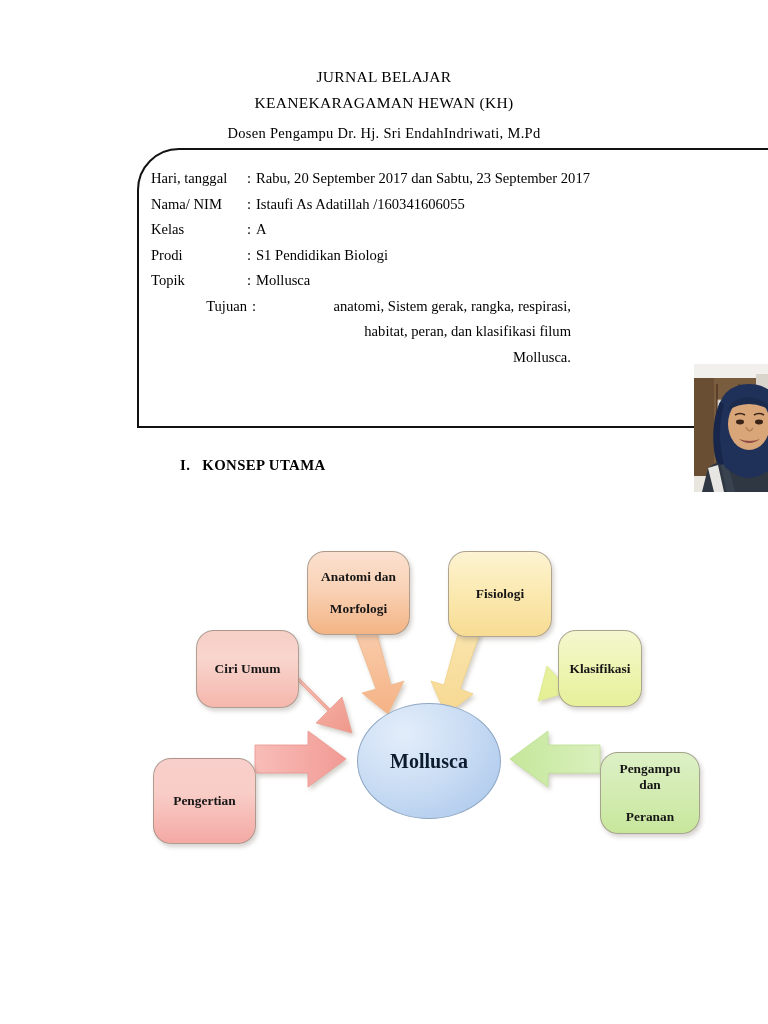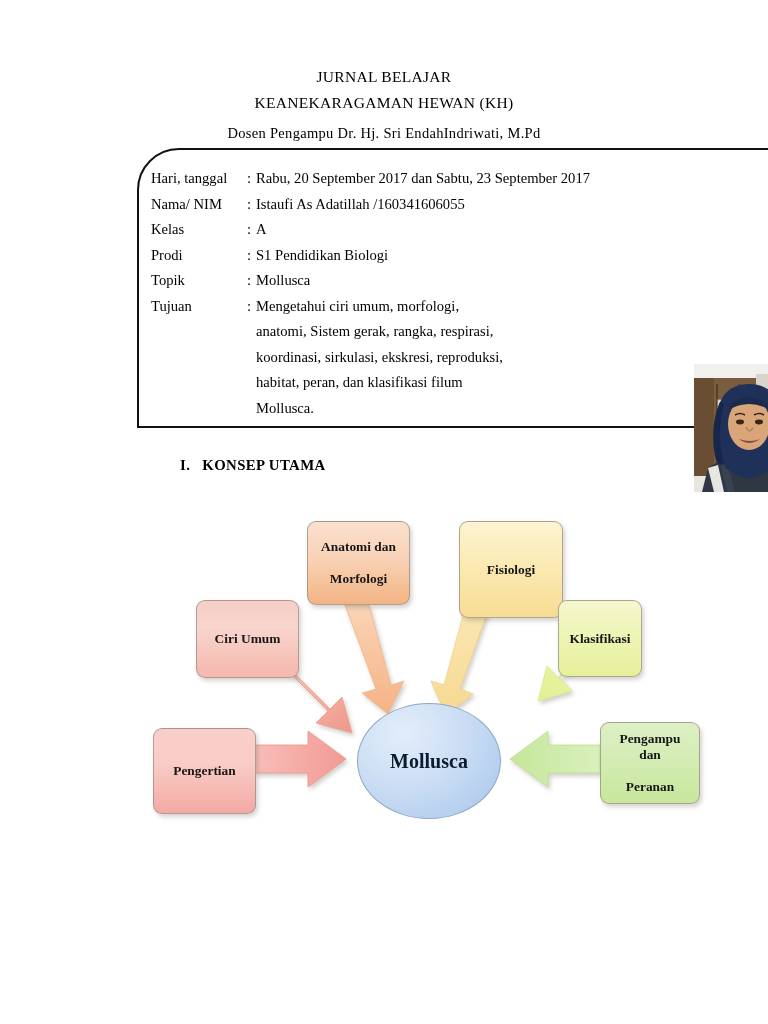--- a/index.html
+++ b/index.html
@@ -49,21 +49,21 @@
   }
   .irow {
     display: flex;
     font-size: 14.6px;
     line-height: 25.5px;
     white-space: nowrap;
   }
   .irow .lbl { width: 96px; flex: none; }
   .irow .sep { width: 9px; flex: none; }
   .irow .val { flex: 1; }
-  .irow.multi { align-items: flex-start; }
+  .irow.multi { align-items: flex-start; text-align: right; }
   .irow .val-block { line-height: 25.5px; }
   .irow .val-block div { white-space: nowrap; }
 
   
   .photo {
     position: absolute;
     left: 555px; top: 214px;
     width: 110px; height: 128px;
     overflow: hidden;
     background: #6b5842;
@@ -84,40 +84,41 @@
   
   .diagram {
     position: absolute;
     left: 0; top: 495px;
     width: 768px; height: 345px;
   }
   .diagram svg { display: block; }
 
   .node {
     position: absolute;
-    border-radius: 9px;
+    border-radius: 18px;
     border: 1px solid rgba(150,140,130,.75);
     display: flex;
     align-items: center;
     justify-content: center;
     text-align: center;
     font-weight: bold;
     font-size: 13.4px;
     line-height: 16px;
     color: #161616;
     box-shadow: 2px 3px 4px rgba(120,110,100,.30);
     z-index: 3;
+    margin-top: 30px;
   }
   .node span { display: block; padding: 0 6px; }
 
   #node-ciri-umum   { left:196px; top:600px; width:103px; height:78px;
     background: linear-gradient(to bottom, #f6cfc6 0%, #f8d5cd 35%, #f5b7ad 100%); }
   #node-anatomi     { left:307px; top:521px; width:103px; height:84px;
     background: linear-gradient(to bottom, #fbe0cf 0%, #f9d2b6 45%, #f3b484 100%); }
-  #node-fisiologi   { left:459px; top:521px; width:104px; height:97px;
+  #node-fisiologi   { left:448px; top:521px; width:104px; height:86px;
     background: linear-gradient(to bottom, #fdf3d2 0%, #fbeab3 45%, #f7dc93 100%); }
   #node-klasifikasi { left:558px; top:600px; width:84px; height:77px;
     background: linear-gradient(to bottom, #f4f7cf 0%, #eef5b5 45%, #e6f09a 100%); }
   #node-habitat     { left:600px; top:722px; width:100px; height:82px;
     background: linear-gradient(to bottom, #ddf0c6 0%, #d4ecb4 45%, #c8e79c 100%); }
   #node-pengertian  { left:153px; top:728px; width:103px; height:86px;
     background: linear-gradient(to bottom, #f9cfcb 0%, #f9cdc7 40%, #f4a9a4 100%); }
 
   .center-circle {
     position: absolute;
@@ -174,23 +175,21 @@
     <div class="irow">
       <span class="lbl">Topik</span>
       <span class="sep">:</span>
       <span class="val">Mollusca</span>
     </div>
 
     <div class="irow multi">
       <span class="lbl">Tujuan</span>
       <span class="sep">:</span>
       <span class="val val-block">
-        <div>Mengetahui ciri umum, morfologi,</div>
         <div>anatomi, Sistem gerak, rangka, respirasi,</div>
-        <div>koordinasi, sirkulasi, ekskresi, reproduksi,</div>
         <div>habitat, peran, dan klasifikasi filum</div>
         <div>Mollusca.</div>
       </span>
     </div>
 
   </div>
 
   <div class="photo">
     <svg width="110" height="128" viewBox="0 0 110 128">
       <defs>

